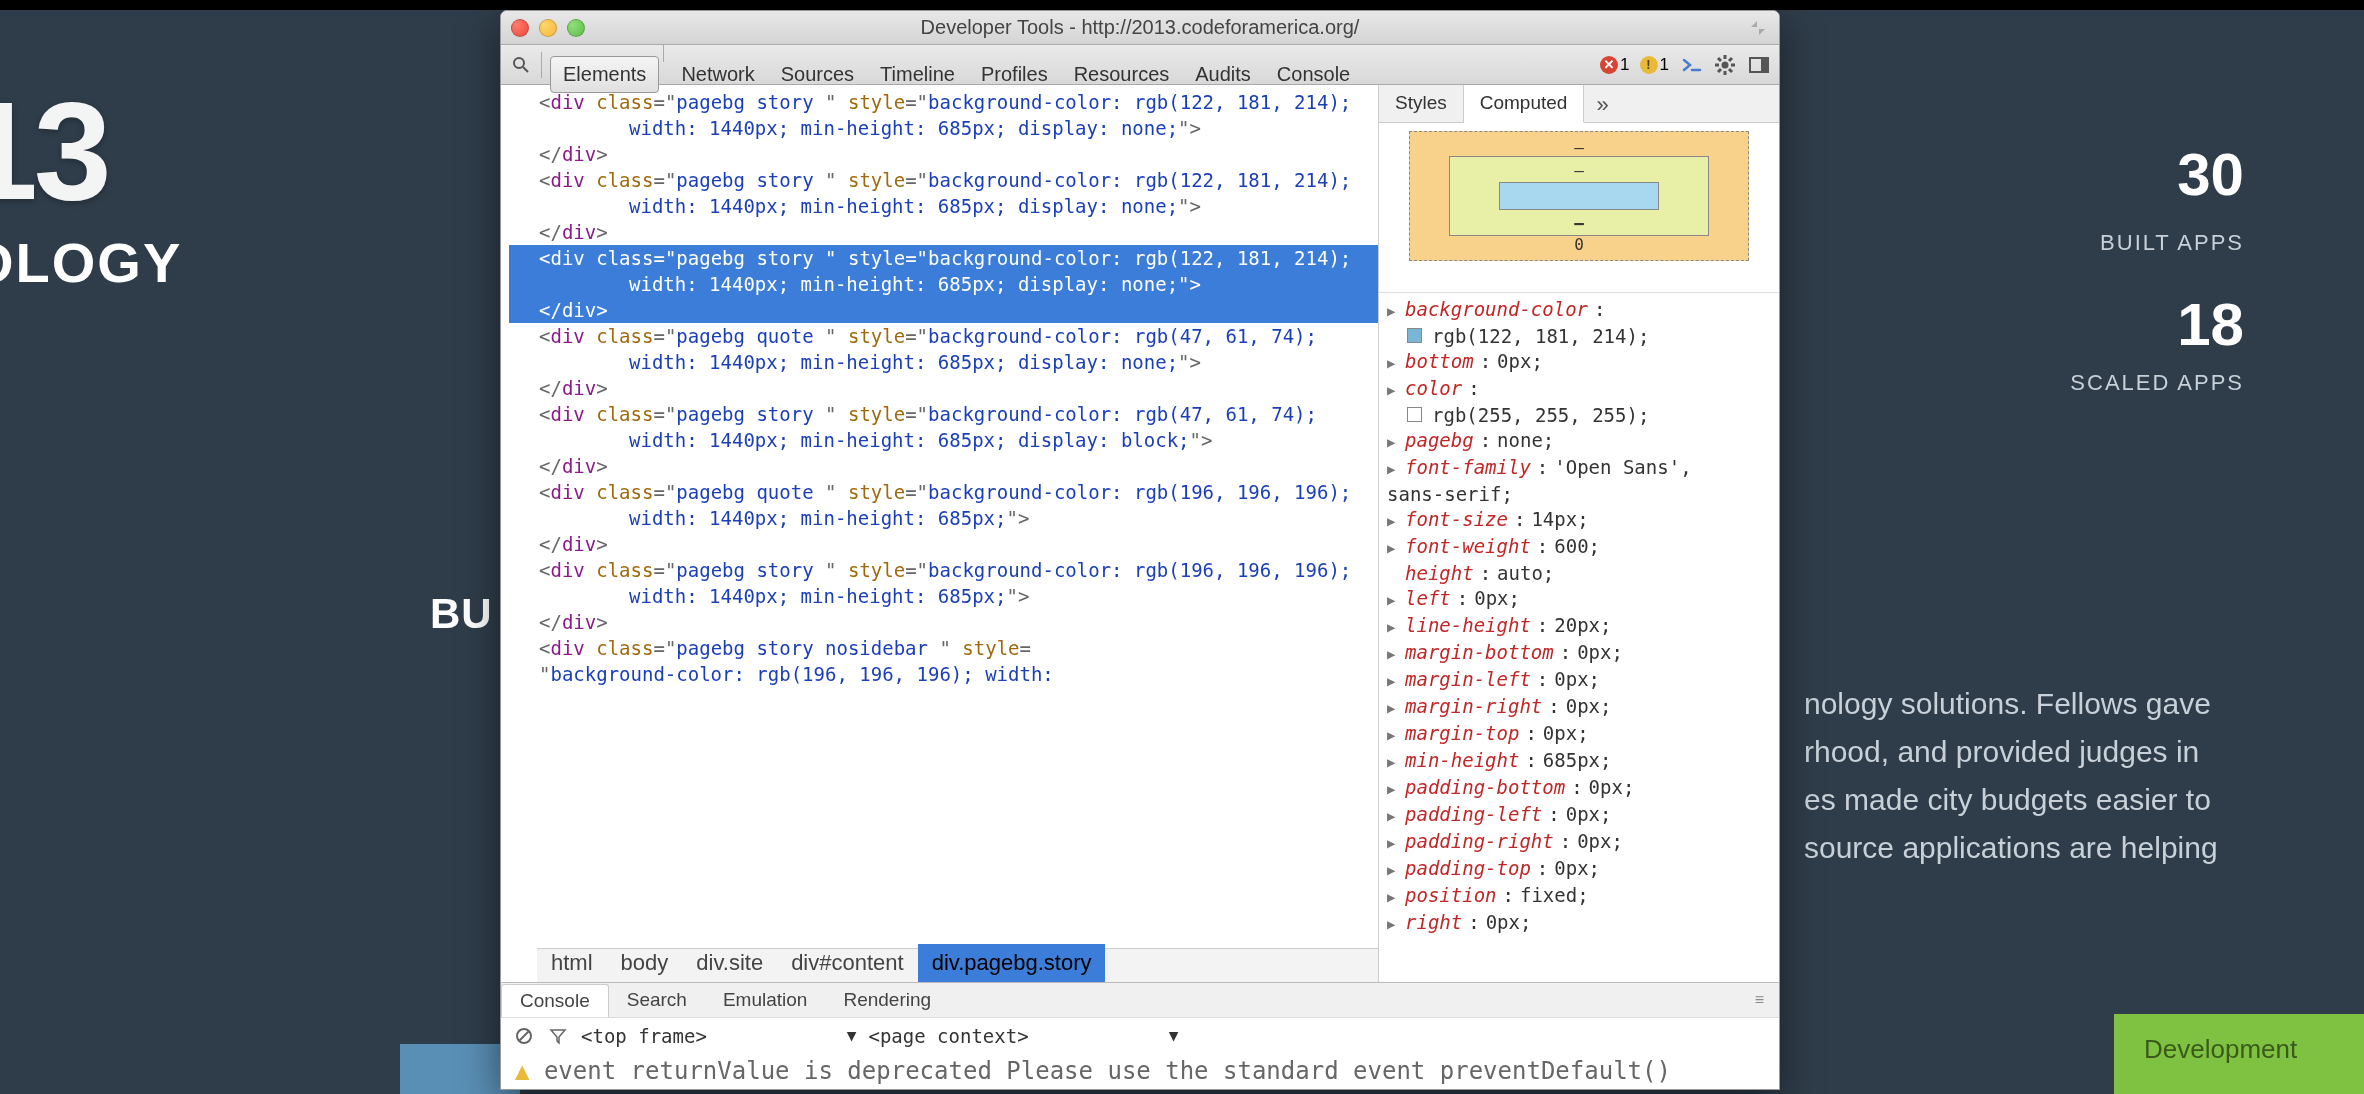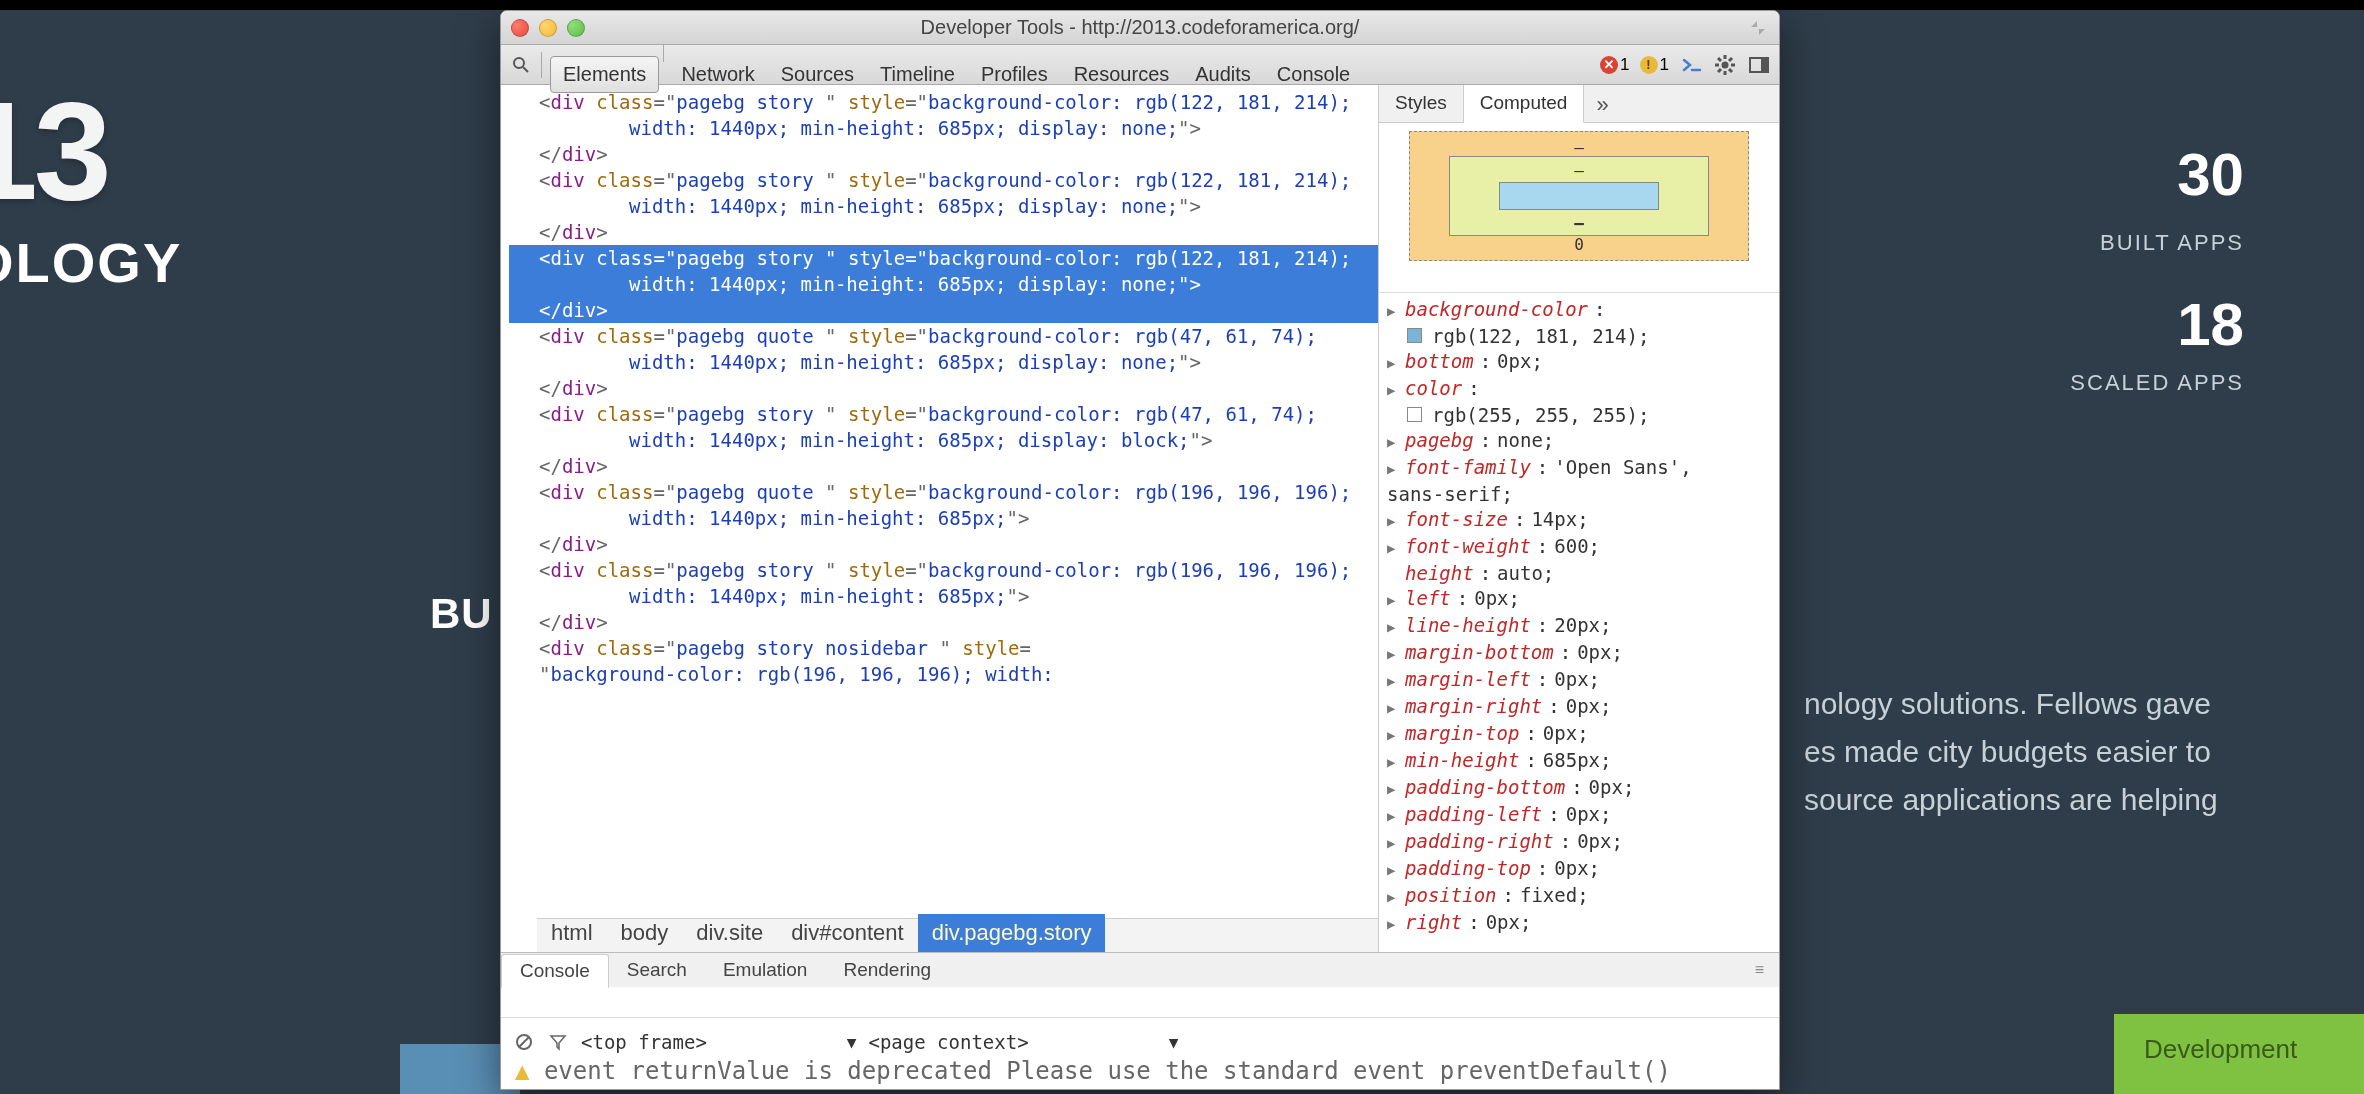--- a/index.html
+++ b/index.html
@@ -110,21 +110,21 @@
 .tag-punct { color:#666; }
 .tag-style { color:#1a3fb8; }
 .selected-row { background:#3b7dd8; color:#fff; }
 .selected-row .tag-open, .selected-row .tag-attr-name, .selected-row .tag-attr-val, .selected-row .tag-punct, .selected-row .tag-style { color:#fff; }
 
 .breadcrumbs {
   height:34px; background:#f3f3f3; border-top:1px solid #ccc;
   display:flex; align-items:flex-end; font-size:22px;margin-left:36px;
 }
 .crumb { padding:6px 14px; color:#444; }
-.crumb.active { background:#3b7dd8; color:#fef9c3; }
+.crumb.active { background:#3b7dd8; color:#000000; }
 
 .sidebar { width:400px; display:flex; flex-direction:column; background:#fff; }
 .sidebar-tabs { height:38px; border-bottom:1px solid #ccc; display:flex; align-items:stretch; background:#f0f0f0; }
 .sb-tab { padding:7px 16px; font-size:19px; color:#333; border-right:1px solid #ccc; }
 .sb-tab.active { background:#fff; border-bottom:1px solid #fff; margin-bottom:-1px; }
 .sb-more { padding:7px 12px; font-size:22px; color:#555; }
 .box-model {
   height:170px; display:flex; align-items:flex-start; justify-content:center; padding:8px 18px 4px;
   border-bottom:1px solid #ddd;
 }
@@ -151,42 +151,43 @@
 .cl-sub { padding-left:20px; }
 
 .drawer {
   border-top:1px solid #bbb; background:#fff; display:flex; flex-direction:column;
 }
 .drawer-tabs { height:34px; background:#f0f0f0; display:flex; align-items:center; font-size:19px; }
 .dr-tab { padding:5px 18px; color:#444; }
 .dr-tab.active { background:#fff; border:1px solid #ccc; border-bottom:1px solid #fff; margin-bottom:-1px; border-radius:3px 3px 0 0; }
 .dr-grip { margin-left:auto; padding:6px 14px; color:#888; font-size:16px; letter-spacing:1px; }
 .drawer-bar {
-  height:36px; border-top:1px solid #ddd; display:flex; align-items:flex-end; gap:12px; padding:0 12px;
-  font-family:Menlo,monospace; font-size:19px; color:#333;margin-top:30px;
+  height:36px; border-top:1px solid #ddd; display:flex; align-items:center; gap:12px; padding:0 12px;
+  font-family:Menlo,monospace; font-size:19px; color:#333;
 }
 .db-icon { width:22px; height:22px; color:#666; display:flex; align-items:center; justify-content:center; }
 .db-select { display:flex; align-items:center; gap:140px; }
 .db-caret { font-size:16px; }
 .drawer-msg { padding:4px 14px; font-family:Menlo,monospace; font-size:24px; color:#666; overflow:hidden; white-space:nowrap; }
 </style>
 </head>
 <body>
 
 <div class="bg-page">
   <div class="bg-top-bar"></div>
   <div class="bg-num13">13</div>
   <div class="bg-ology">OLOGY</div>
   <div class="bg-heading">BU</div>
   <div class="bg-right-num bg-num30">30</div>
   <div class="bg-right-label bg-lbl30">BUILT APPS</div>
   <div class="bg-right-num bg-num18">18</div>
   <div class="bg-right-label bg-lbl18">SCALED APPS</div>
   <div id="bg-para2-right" style="position:absolute; top:680px; right:20px; width:540px; text-align:left; font-size:30px; line-height:48px; color:#c8d0d8;">
       <div>nology solutions. Fellows gave</div>
+      <div>rhood, and provided judges in</div>
       <div>es made city budgets easier to</div>
       <div> source applications are helping</div>
     </div>
   <div class="bg-blue-block"></div>
   <div class="bg-green-block"><span>Development</span></div>
 </div>
 
 <div class="devtools">
 
   <div class="titlebar">

